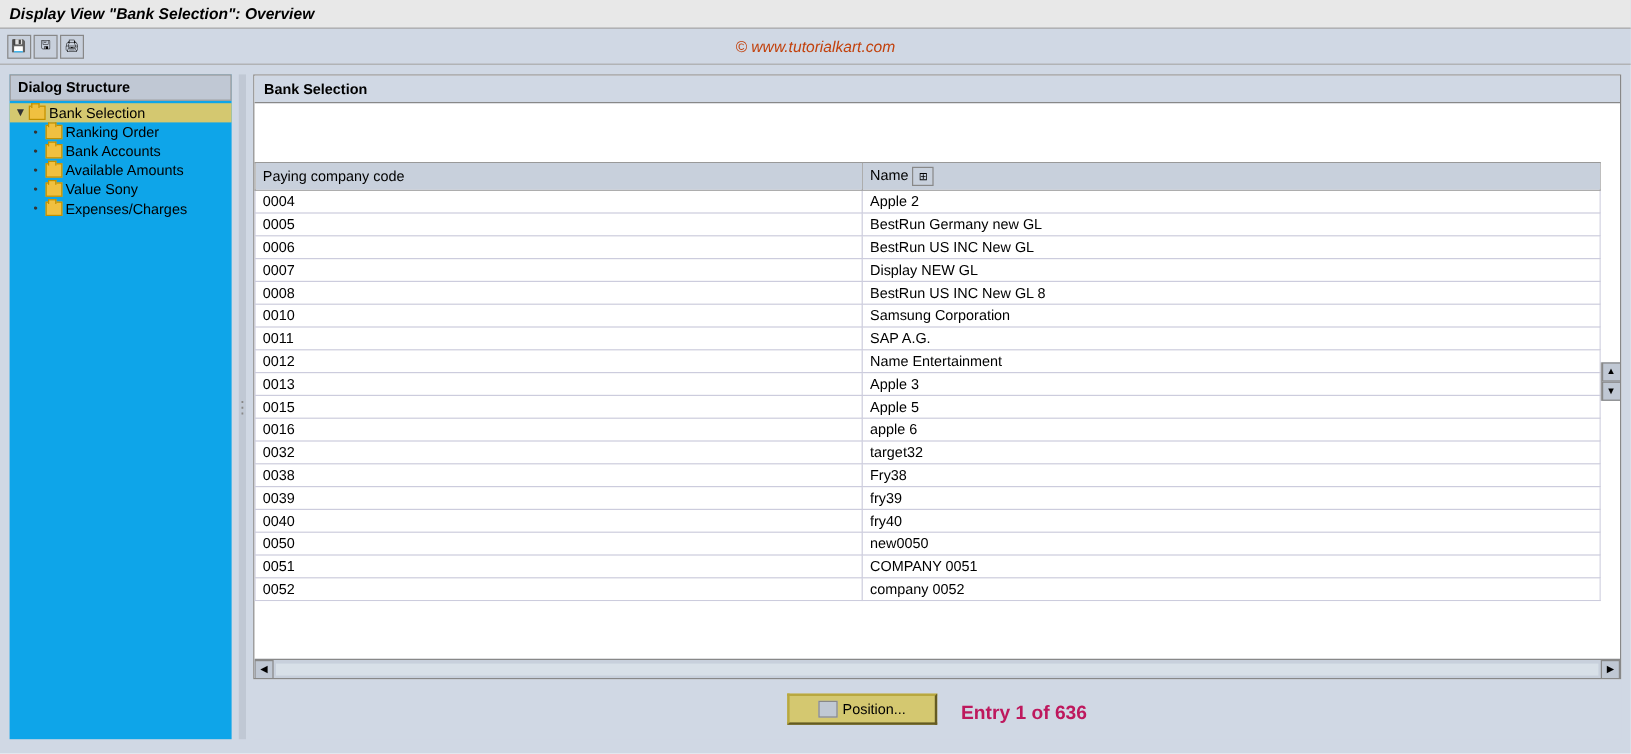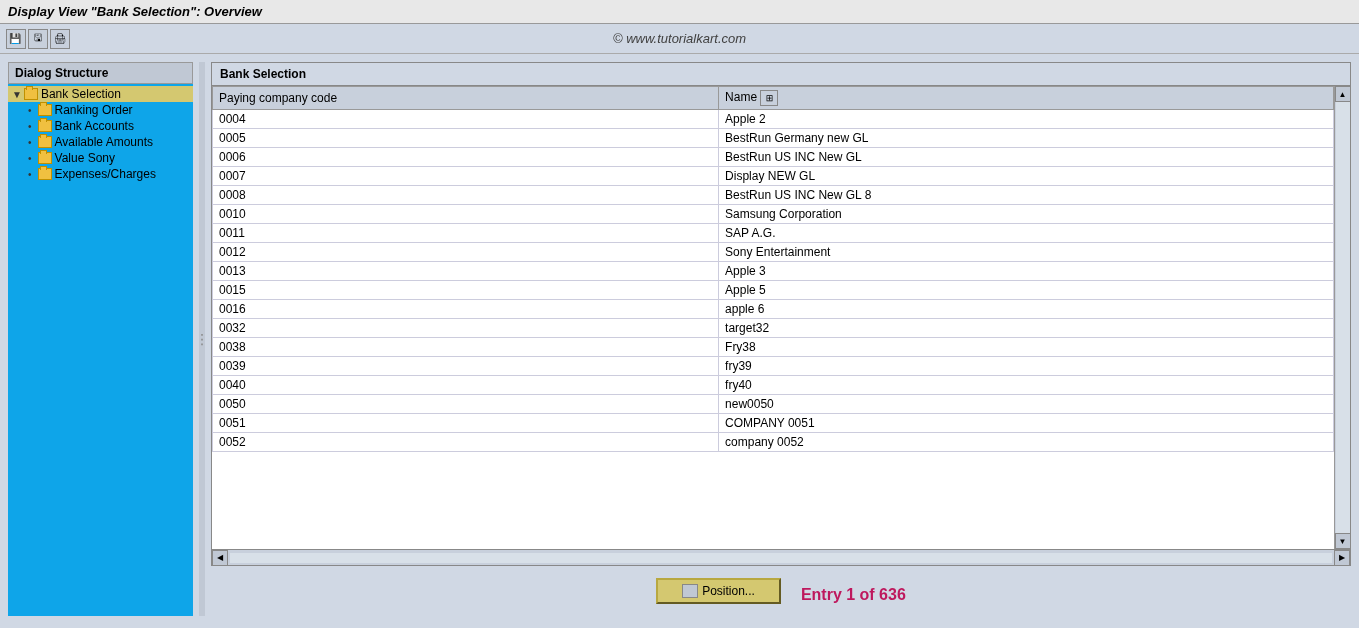--- a/index.html
+++ b/index.html
@@ -41,21 +41,21 @@
       display: flex;
       align-items: center;
       justify-content: center;
       cursor: pointer;
       font-size: 10px;
     }
     #watermark {
       position: absolute;
       left: 50%;
       transform: translateX(-50%);
-      color: #404040;
+      color: #c2410c;
       font-size: 13px;
       font-style: italic;
       pointer-events: none;
     }
 
     
     #main-layout {
       display: flex;
       padding: 8px;
       gap: 6px;
@@ -148,20 +148,21 @@
       font-weight: bold;
       font-size: 12px;
       border-bottom: 1px solid #888;
     }
 
     #table-wrapper {
       flex: 1;
       overflow: hidden;
       position: relative;
       display: flex;
+      align-items: center;
     }
 
     table {
       width: 100%;
       border-collapse: collapse;
       font-size: 12px;
     }
     thead th {
       background: #c8d0dc;
       border: 1px solid #999;
@@ -396,21 +397,21 @@
                 <tr>
                   <td>0010</td>
                   <td>Samsung Corporation</td>
                 </tr>
                 <tr>
                   <td>0011</td>
                   <td>SAP A.G.</td>
                 </tr>
                 <tr>
                   <td>0012</td>
-                  <td>Sony Entertainment</td>
+                  <td>Name Entertainment</td>
                 </tr>
                 <tr>
                   <td>0013</td>
                   <td>Apple 3</td>
                 </tr>
                 <tr>
                   <td>0015</td>
                   <td>Apple 5</td>
                 </tr>
                 <tr>

